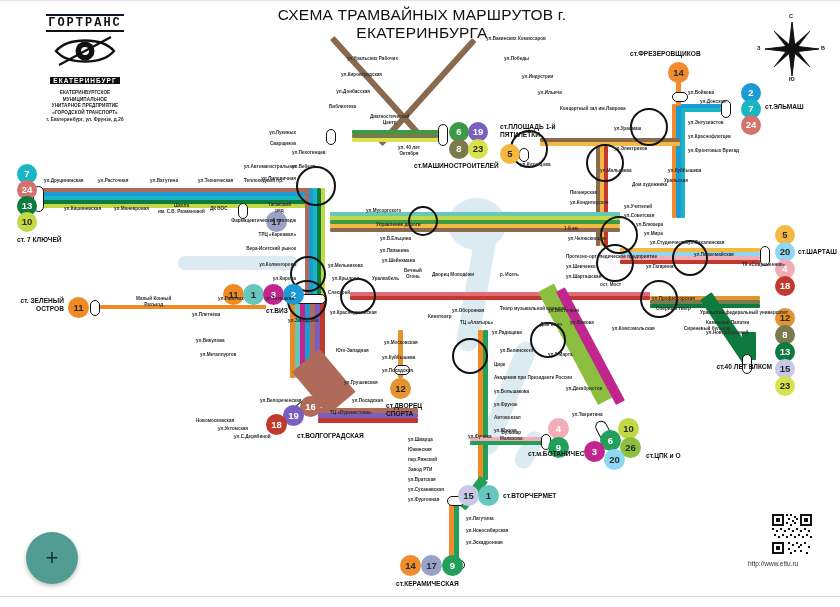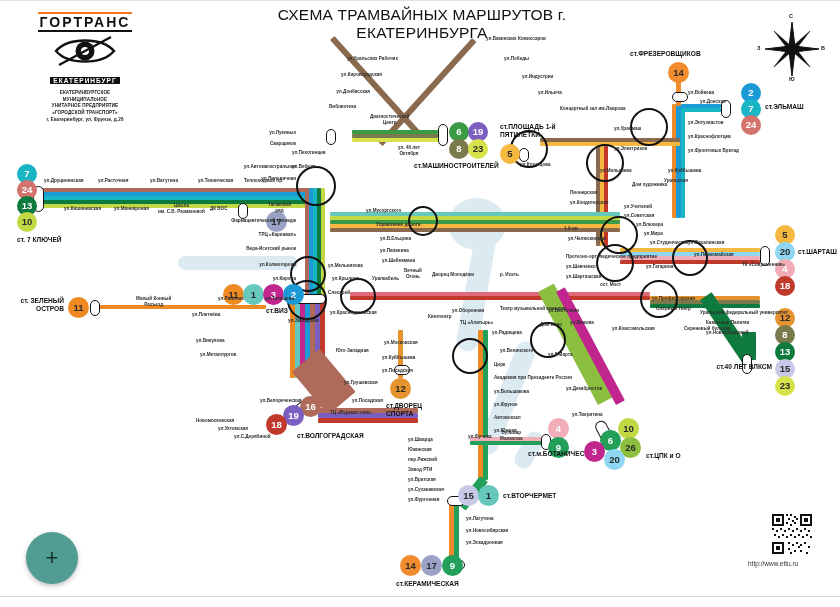--- a/index.html
+++ b/index.html
@@ -3,22 +3,22 @@
 <meta charset="utf-8">
 <style>
   html,body{margin:0;padding:0;background:#ffffff;}
   body{width:840px;height:607px;overflow:hidden;font-family:"Liberation Sans",sans-serif;color:#1a1a1a;}
   #map{position:relative;width:840px;height:607px;background:#ffffff;}
 
   
   .title{position:absolute;left:222px;top:6px;width:400px;text-align:center;
          font-size:15.5px;font-weight:normal;letter-spacing:.2px;color:#111;}
   .logo{position:absolute;left:26px;top:12px;width:118px;text-align:center;}
-  .logo-word{font-size:14px;font-weight:bold;letter-spacing:2px;color:#111;
-             border-bottom:2px solid #111;border-top:2px solid #f97316;display:inline-block;padding:0 2px;}
+  .logo-word{font-size:12px;font-weight:bold;letter-spacing:2px;color:#111;
+             border-bottom:2px solid #111;border-top:2px solid #0f172a;display:inline-block;padding:0 2px;font-family:Liberation Mono, monospace;}
   .logo-eye{width:62px;height:34px;margin:2px auto 1px;position:relative;}
   .logo-city{font-size:6.5px;font-weight:bold;letter-spacing:1px;background:#111;color:#fff;display:inline-block;padding:0 3px;}
   .logo-sub{font-size:4.6px;font-weight:bold;line-height:1.45;color:#222;margin-top:3px;letter-spacing:.1px;}
 
   
   .compass{position:absolute;left:757px;top:14px;width:70px;height:70px;}
   .compass span{position:absolute;font-size:5.5px;font-weight:bold;color:#111;}
 
   
   .qr{position:absolute;left:770px;top:512px;width:44px;height:44px;}

